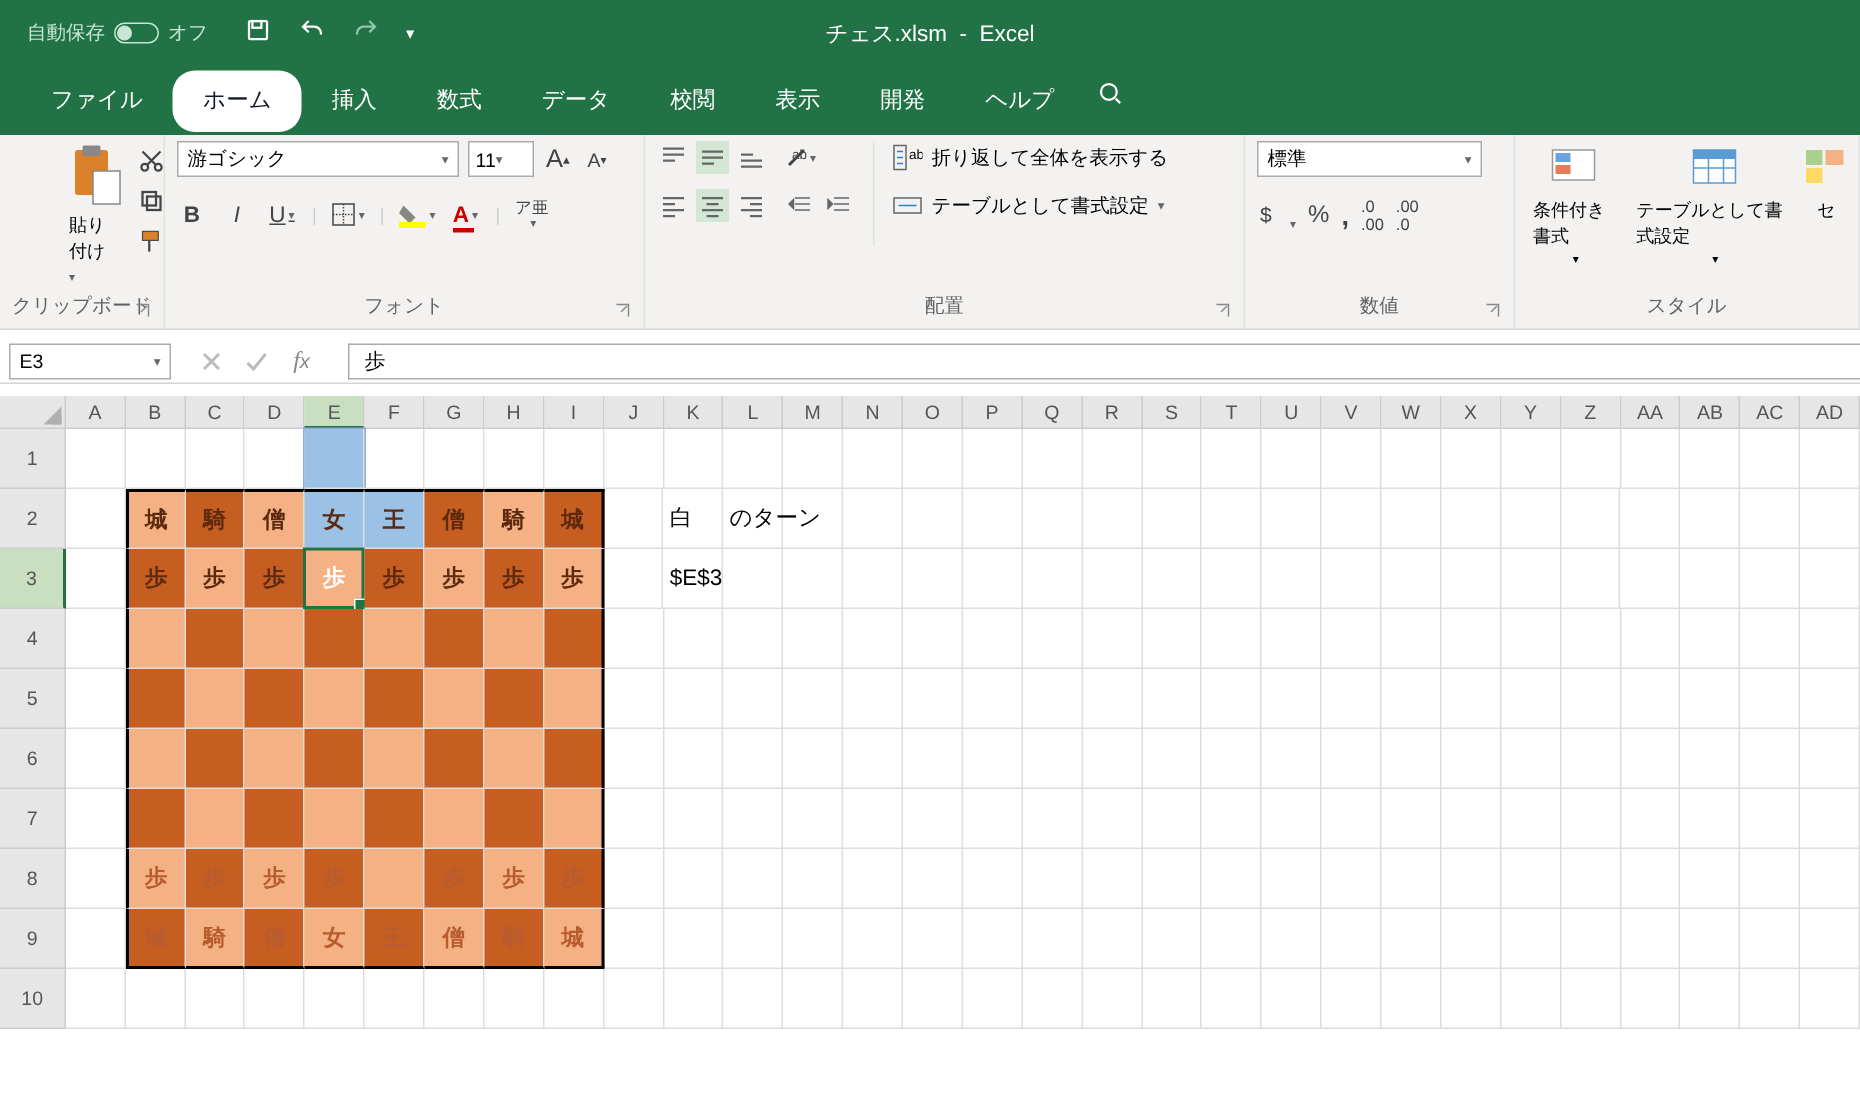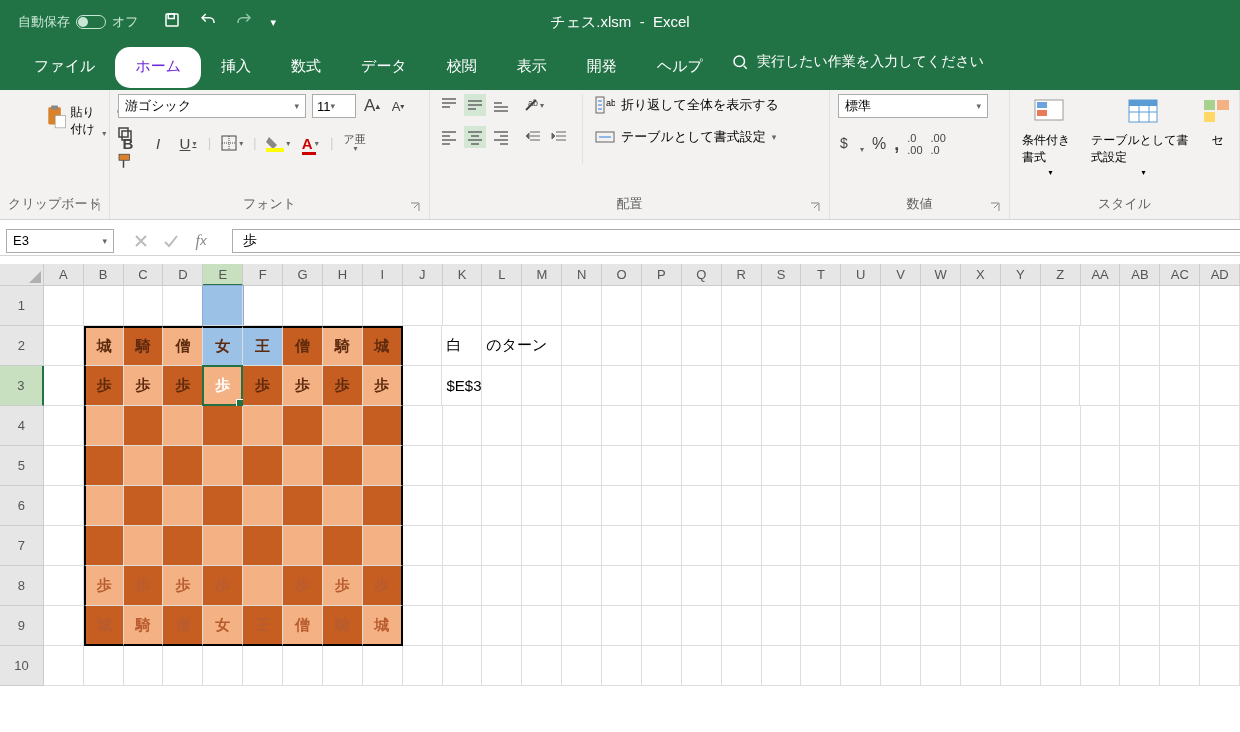--- a/index.html
+++ b/index.html
@@ -10,33 +10,33 @@
 .autosave { margin-left: 18px; font-size: 13px; color: #c8e6d3; display: flex; align-items: center; gap: 6px; }
 .autosave-toggle { width: 30px; height: 14px; border: 1px solid #c8e6d3; border-radius: 7px; position: relative; }
 .autosave-toggle::after { content: ""; position: absolute; width: 10px; height: 10px; border-radius: 50%; background: #c8e6d3; top: 1px; left: 1px; }
 .qat { display: flex; align-items: center; gap: 18px; margin-left: 24px; }
 .qat svg { width: 18px; height: 18px; }
 .title-center { position: absolute; left: 50%; transform: translateX(-50%); font-size: 15px; }
 
 
 .ribbon-tabs { background: #217346; height: 46px; display: flex; align-items: center; padding-left: 14px; }
 .ribbon-tab { color: #fff; font-size: 15px; padding: 10px 20px 12px; cursor: pointer; }
-.ribbon-tab.active { background: #fff; color: #6d28d9; border-radius: 15px; }
+.ribbon-tab.active { background: #fff; color: #0f172a; border-radius: 15px; }
 .search-area { display: flex; align-items: center; color: #fff; margin-left: 8px; font-size: 14px; padding-bottom: 10px; gap: 8px; }
 .search-area svg { width: 18px; height: 18px; }
 
 
 .ribbon { background: #f3f2f1; height: 130px; border-bottom: 1px solid #d4d4d4; display: flex; font-size: 12px; }
 .ribbon-group { border-right: 1px solid #e1e1e1; padding: 4px 8px 2px; display: flex; flex-direction: column; justify-content: space-between; position: relative; }
 .ribbon-group-label { text-align: center; font-size: 13px; color: #616161; padding-bottom: 4px; position: relative; }
 .ribbon-group-label .launcher { position: absolute; right: 0; bottom: 4px; width: 12px; height: 12px; }
 .group-content { flex: 1; display: flex; align-items: flex-start; gap: 4px; }
 
 
-.clipboard-btn { display: flex; align-items: flex-end; justify-content: center; gap: 4px; padding: 2px 2px; margin-left: 36px; }
+.clipboard-btn { display: flex; flex-direction: column; align-items: flex-start; justify-content: center; gap: 4px; padding: 2px 2px; margin-left: 36px; }
 .clipboard-stack { display: flex; flex-direction: column; gap: 6px; margin-left: 4px; margin-top: 4px; }
 
 
 .font-row1 { display: flex; align-items: center; gap: 6px; margin-bottom: 10px; }
 .font-name { width: 188px; height: 24px; border: 1px solid #ababab; background: #fff; padding: 2px 6px; font-size: 13px; display: flex; align-items: center; justify-content: space-between; }
 .font-size { width: 44px; height: 24px; border: 1px solid #ababab; background: #fff; padding: 2px 4px; font-size: 13px; display: flex; align-items: center; }
 .dd-arrow { font-size: 9px; color: #666; }
 .font-row2 { display: flex; align-items: center; gap: 10px; }
 .font-btn { min-width: 20px; height: 22px; display: flex; align-items: center; justify-content: center; font-size: 15px; color: #444; }
 
@@ -137,21 +137,20 @@
   <div class="ribbon-tab">データ</div>
   <div class="ribbon-tab">校閲</div>
   <div class="ribbon-tab">表示</div>
   <div class="ribbon-tab">開発</div>
   <div class="ribbon-tab">ヘルプ</div>
   <div class="search-area">
     <svg viewBox="0 0 24 24" fill="none" stroke="#fff" stroke-width="2">
         <circle cx="11" cy="11" r="7"></circle>
         <path d="M21 21l-4-4"></path>
       </svg>
-    <span>実行したい作業を入力してください</span>
   </div>
 </div>
 
 <div class="ribbon">
 
   <div class="ribbon-group" style="width:110px">
     <div class="group-content">
       <div class="clipboard-btn">
         <svg width="36" height="42" viewBox="0 0 36 42">
             <rect x="4" y="4" width="22" height="30" fill="#d9822b" rx="2"></rect>

